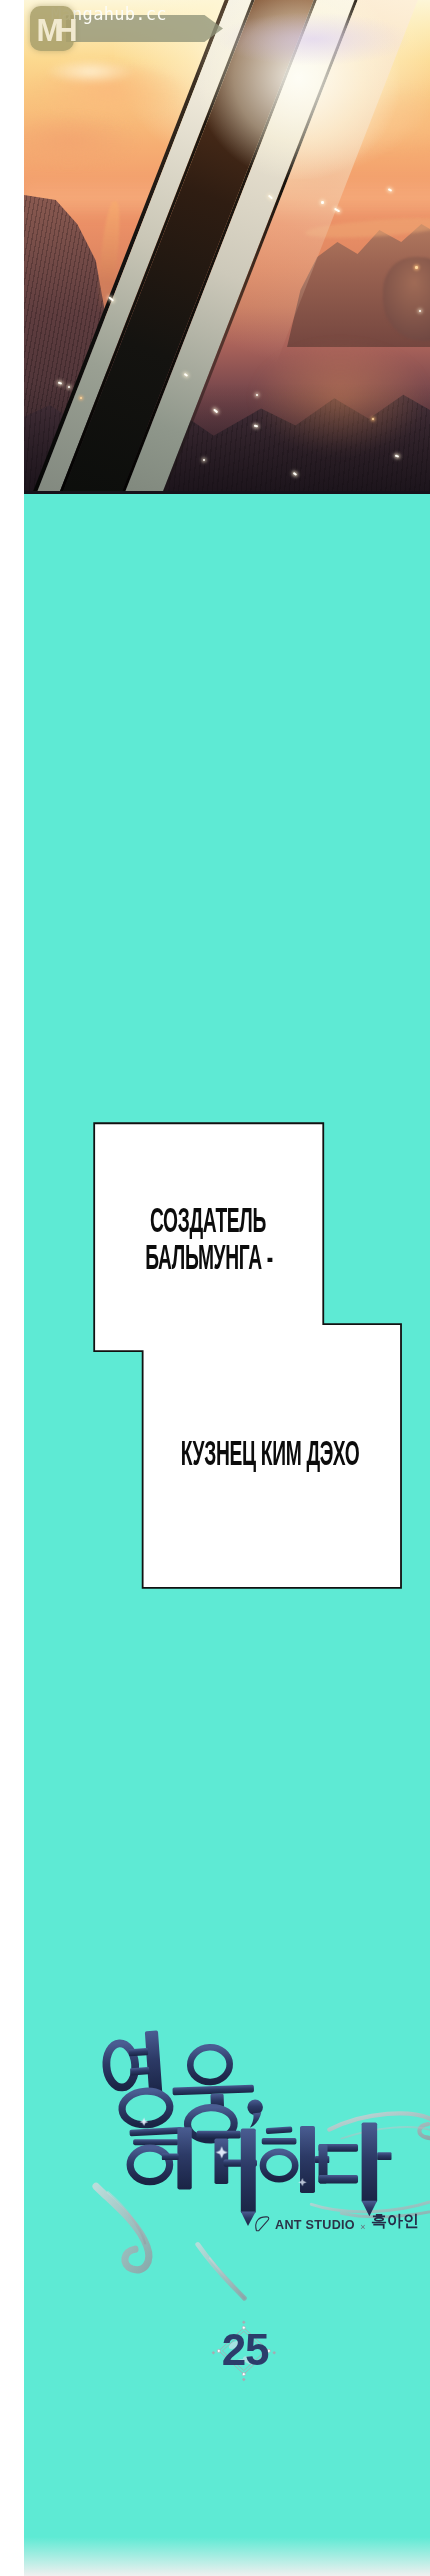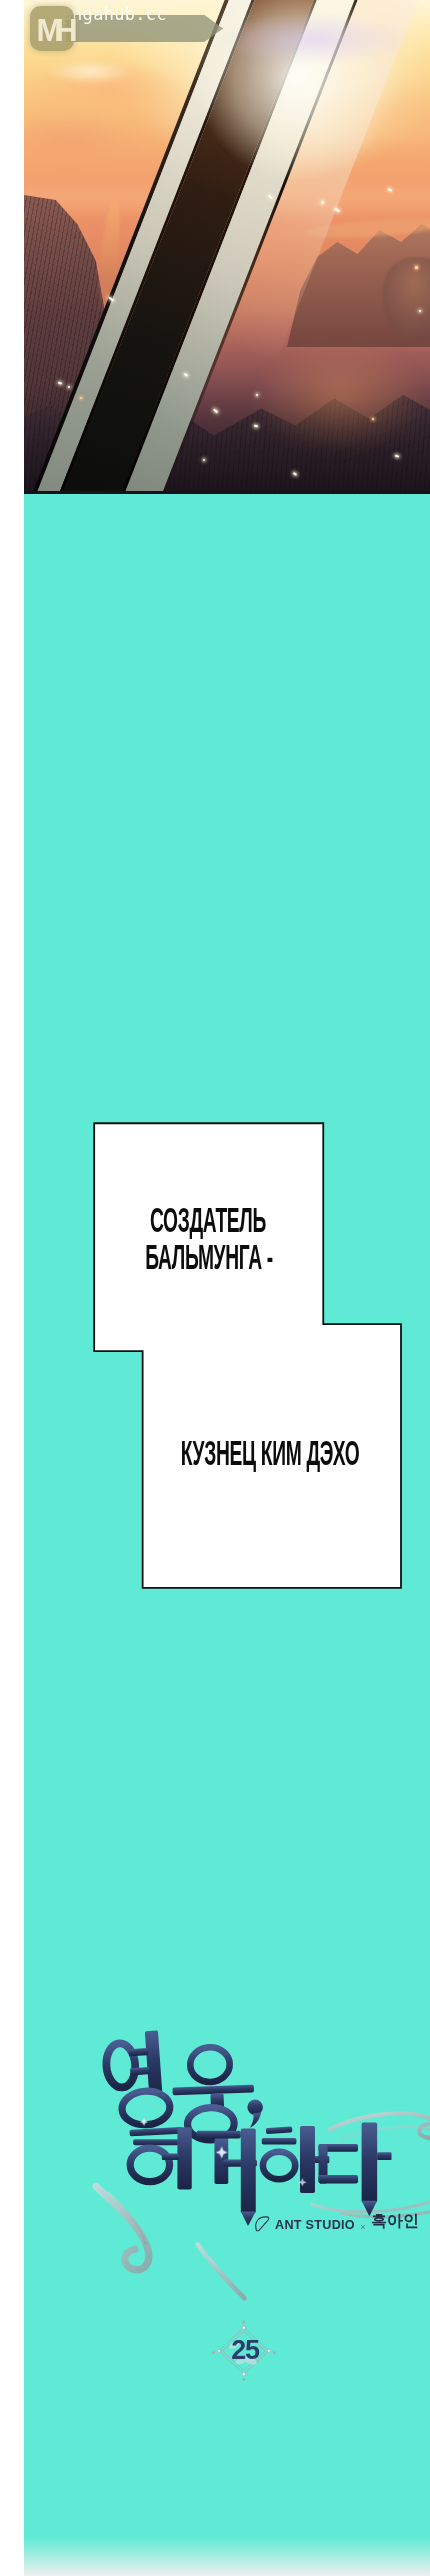--- a/index.html
+++ b/index.html
@@ -92,21 +92,21 @@
     letter-spacing:-0.6px;white-space:nowrap;transform:translate(-50%,-50%) scale(.55,1);}
 
   
   #title-overlay{left:72px;top:2028px;width:323px;height:185px;color:transparent;
     font-family:"DejaVu Serif",serif;font-size:50px;line-height:1.2;overflow:hidden;}
   #credits{left:230px;top:2210px;height:21.5px;display:flex;align-items:flex-end;gap:5.4px;}
   .credit-studio{font-size:12.6px;font-weight:bold;letter-spacing:0.3px;color:#2b3247;}
   .credit-x{font-size:9px;color:#6a6f7a;}
   .credit-author{font-size:16px;font-weight:bold;color:#242c48;font-family:"DejaVu Sans",sans-serif;}
   #chapter-number{left:221px;top:2352px;transform:translate(-50%,-54%);
-    font-size:27px;font-weight:bold;letter-spacing:-1.2px;color:#2c3d6b;}
+    font-size:44px;font-weight:bold;letter-spacing:-1.2px;color:#2c3d6b;}
   #bottom-fade{left:0;top:2537px;width:431px;height:39px;
     background:linear-gradient(180deg,rgba(240,240,240,0),#f0f0f0);}
 </style>
 </head>
 <body>
 
 <div id="page">
 
   <div id="art-panel" class="abs">
     <div class="abs sun-glow"></div>

